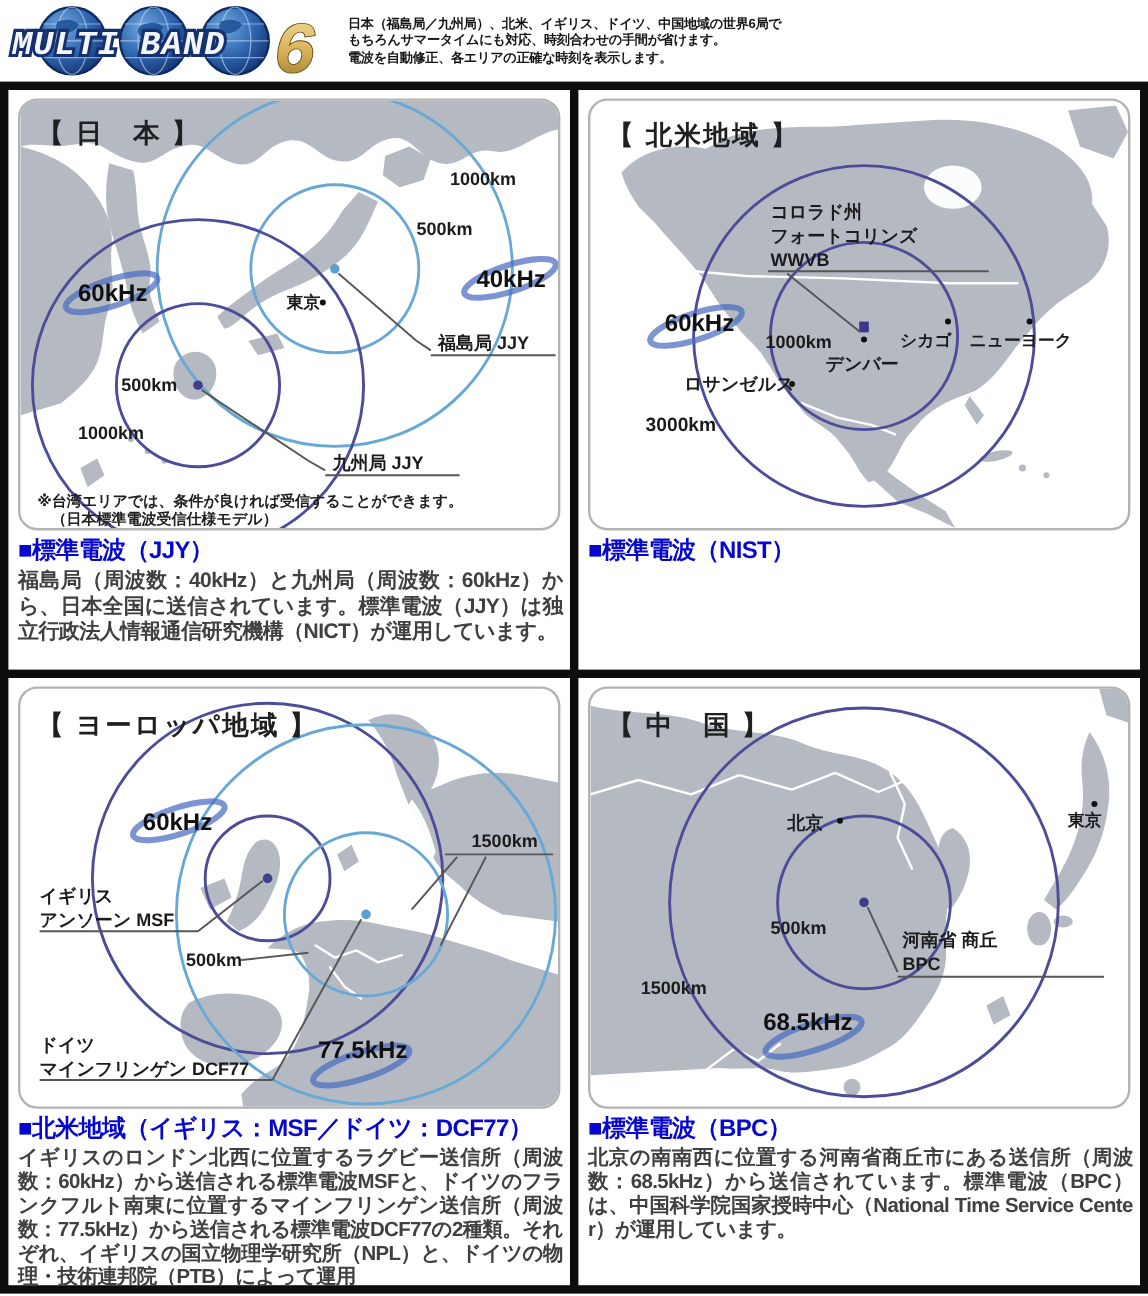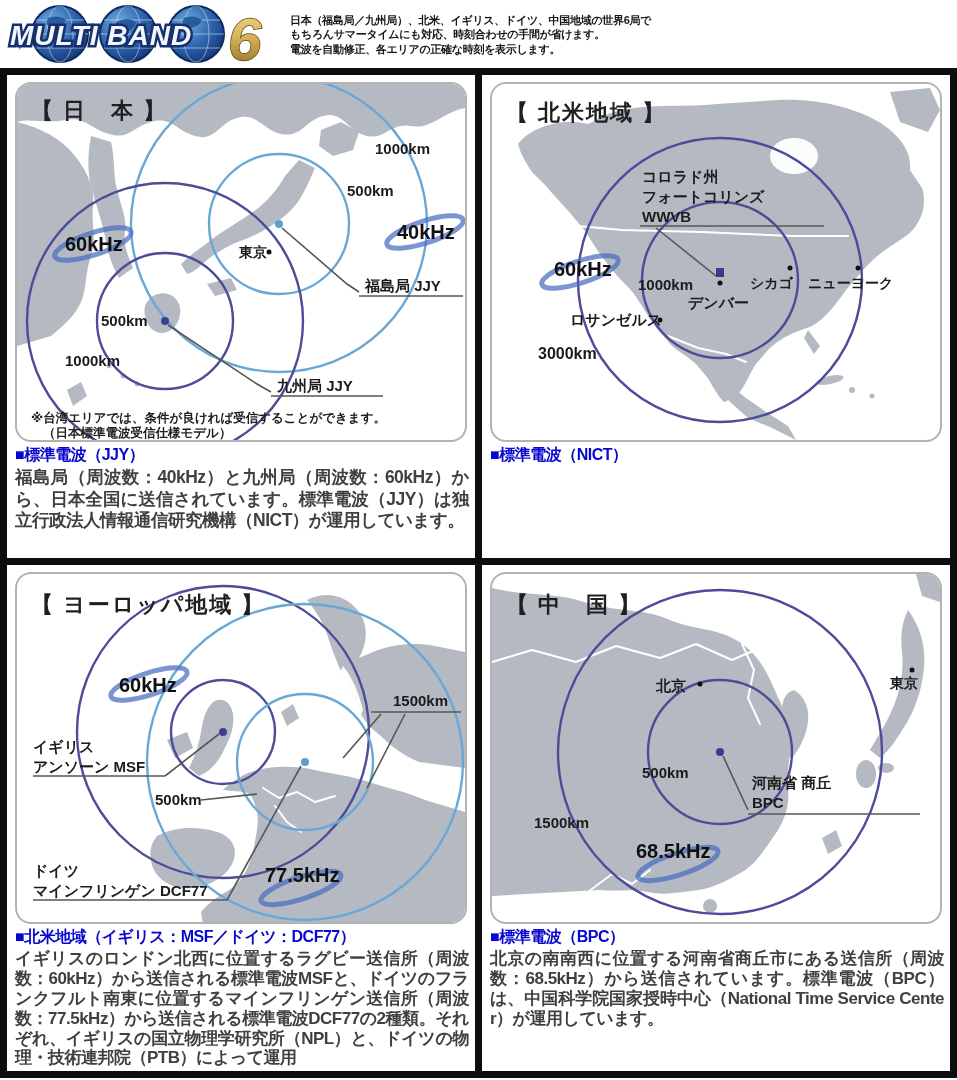--- a/index.html
+++ b/index.html
@@ -5,41 +5,41 @@
   html,body{margin:0;padding:0;}
   body{
     width:957px;height:1080px;overflow:hidden;background:#ffffff;
     font-family:"Liberation Sans","DejaVu Sans",sans-serif;
     -webkit-font-smoothing:antialiased;
   }
   .page{width:957px;height:1080px;position:relative;}
 
   
   .header{height:68px;display:flex;align-items:center;background:#ffffff;}
-  .logo-wrap{flex:0 0 288px;height:64px;padding-left:2px;}
+  .logo-wrap{flex:0 0 288px;height:64px;padding-left:2px;font-family:Liberation Mono, monospace;}
   .header-text{flex:1;color:#161616;font-weight:bold;font-size:11px;line-height:1.32;letter-spacing:-0.3px;padding-top:1px;}
   .header-text div{white-space:nowrap;}
 
   
   .panels{
     background:#0d0d0d;box-sizing:border-box;
     padding:7px;display:grid;
     grid-template-columns:1fr 1fr;grid-template-rows:483px 506px;gap:7px;
   }
   .quadrant{background:#ffffff;overflow:hidden;position:relative;}
   .map-panel{
     margin:7px auto 2px auto;width:452px;box-sizing:border-box;
     border:2px solid #b3b3b3;border-radius:16px;background:#ffffff;overflow:hidden;
   }
   .map-panel.tall{height:360px;}
   .map-panel.short{height:352px;text-align:center;}
   .map-panel svg{display:block;}
 
   .sec-head{
-    margin:3px 8px 1px 8px;font-size:16px;font-weight:bold;color:#0707cf;letter-spacing:-0.5px;
+    margin:3px 8px 1px 8px;font-size:20px;font-weight:bold;color:#0707cf;letter-spacing:-0.5px;
   }
   .sec-body{
     margin:0 6px 0 8px;font-size:17.5px;font-weight:bold;color:#404040;
     line-height:1.24;letter-spacing:-0.5px;word-break:break-all;text-align:justify;
   }
   .sec-body.compact{font-size:17px;line-height:1.17;}
 
   
   .land{fill:#b5bac2;stroke:none;}
   .waterline{fill:none;stroke:#ffffff;stroke-width:2;stroke-linejoin:round;stroke-linecap:round;}
@@ -198,21 +198,21 @@
           <text class="t15" x="150" y="138">WWVB</text>
           <text class="khz" x="62" y="192">60kHz</text>
           <text class="t15" x="146" y="206">1000km</text>
           <text class="t15" x="196" y="224">デンバー</text>
           <text class="t14" x="258" y="204">シカゴ</text>
           <text class="t14" x="316" y="204">ニューヨーク</text>
           <text class="t15" x="78" y="241">ロサンゼルス</text>
           <text class="t16" x="46" y="275">3000km</text>
         </svg>
       </div>
-      <h2 class="sec-head">■標準電波（NICT）</h2>
+      <h2 class="sec-head">■標準電波（NIST）</h2>
     </section>
 
     <section class="quadrant">
       <div class="map-panel short">
         <svg width="448" height="350" viewBox="0 0 448 350">
           <g>
             <path class="land" d="M290,26 C310,16 330,22 342,38 C352,52 350,70 342,84 L356,78 C376,70 398,68 418,72 L448,78 L448,194 L402,188 C388,182 376,174 366,164 L352,152 C344,142 338,130 334,118 L326,102 C320,88 314,74 310,60 C306,48 298,36 290,26 Z"></path>
             <path d="M326,92 C336,104 342,120 346,136 L340,150 C330,138 324,120 320,104 Z" fill="#ffffff" opacity="0.95"></path>
             <path class="land" d="M196,128 C206,122 214,128 216,140 C218,154 212,166 206,178 C200,190 192,198 182,202 L172,194 C178,182 182,170 184,158 C186,146 188,136 196,128 Z"></path>
             <path class="land" d="M150,166 L170,158 L176,174 L158,184 Z"></path>

